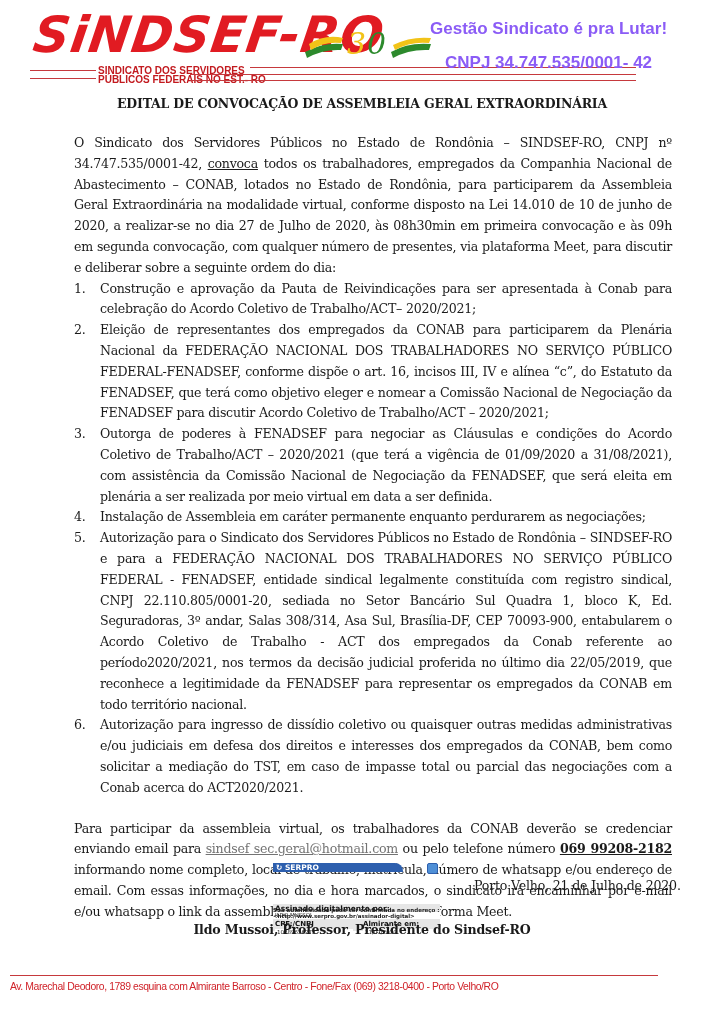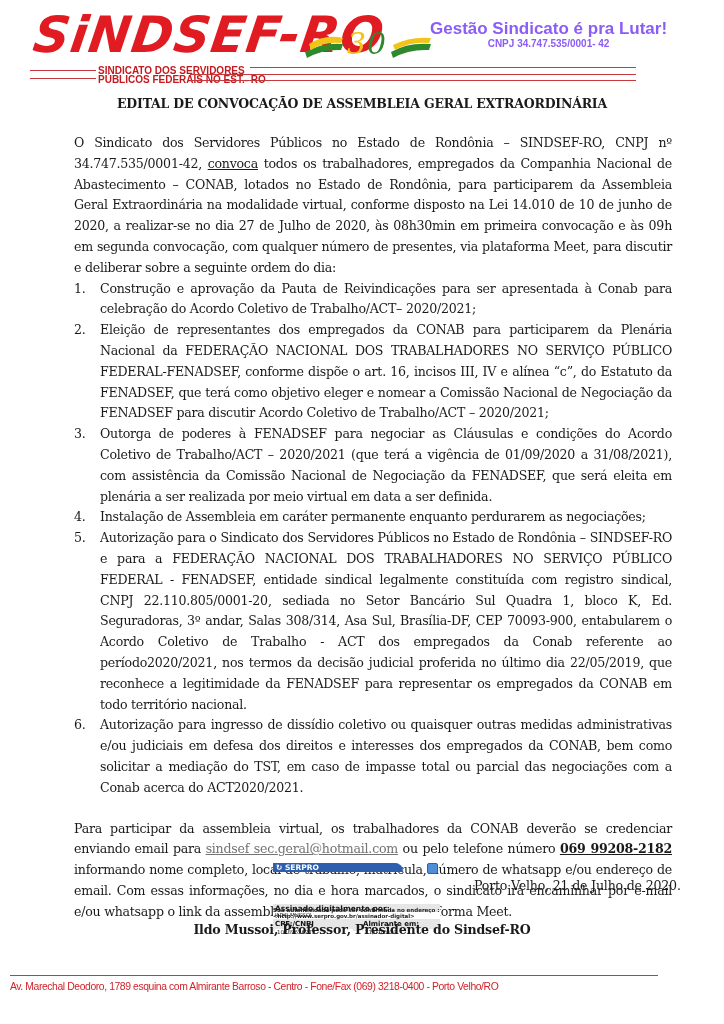--- a/index.html
+++ b/index.html
@@ -5,21 +5,21 @@
     html, body { margin: 0; padding: 0; background: #ffffff; }
     body { width: 724px; height: 1024px; position: relative; overflow: hidden; font-family: "DejaVu Serif", "Liberation Serif", serif; color: #1a1a1a; }
     .header { position: absolute; left: 0; top: 0; width: 724px; height: 90px; }
     .logo-text { position: absolute; left: 34px; top: 10px; font-family: "DejaVu Sans", sans-serif; font-style: italic; font-weight: bold; font-size: 50px; color: #e11b22; letter-spacing: 1px; transform: skewX(-8deg); line-height: 1; }
     .logo-sub { position: absolute; left: 98px; top: 66px; font-family: "Liberation Sans", sans-serif; font-size: 10px; font-weight: bold; color: #c21a1f; line-height: 9px; }
     .hline { position: absolute; height: 1px; background: #c6393d; }
     .anniv { position: absolute; left: 303px; top: 22px; width: 130px; height: 40px; }
     .motto { position: absolute; left: 430px; top: 20px; font-family: "Liberation Sans", sans-serif; font-weight: bold; color: #8b5cf6; text-align: center; line-height: 1; }
     .motto .m1 { font-size: 17px; }
     .motto .m2 { font-size: 17px; word-spacing: 16px; margin-top: 1px; }
-    .motto .m3 { font-size: 10px; margin-top: 2px; }
+    .motto .m3 { font-size: 17px; margin-top: 17px; }
     .title { position: absolute; left: 0; width: 724px; top: 96px; text-align: center; font-weight: bold; font-size: 12.5px; letter-spacing: -0.2px; }
     .body { position: absolute; left: 74px; width: 598px; top: 133px; font-size: 12.6px; line-height: 20.8px; text-align: justify; letter-spacing: -0.25px; }
     .body p { margin: 0; }
     .u { text-decoration: underline; }
     ol { margin: 0; padding: 0; list-style: none; }
     ol li { position: relative; padding-left: 26px; }
     ol li .num { position: absolute; left: 0; top: 0; }
     .gap { height: 20px; }
     .email { color: #737373; text-decoration: underline; }
     .phone { font-weight: bold; text-decoration: underline; }

